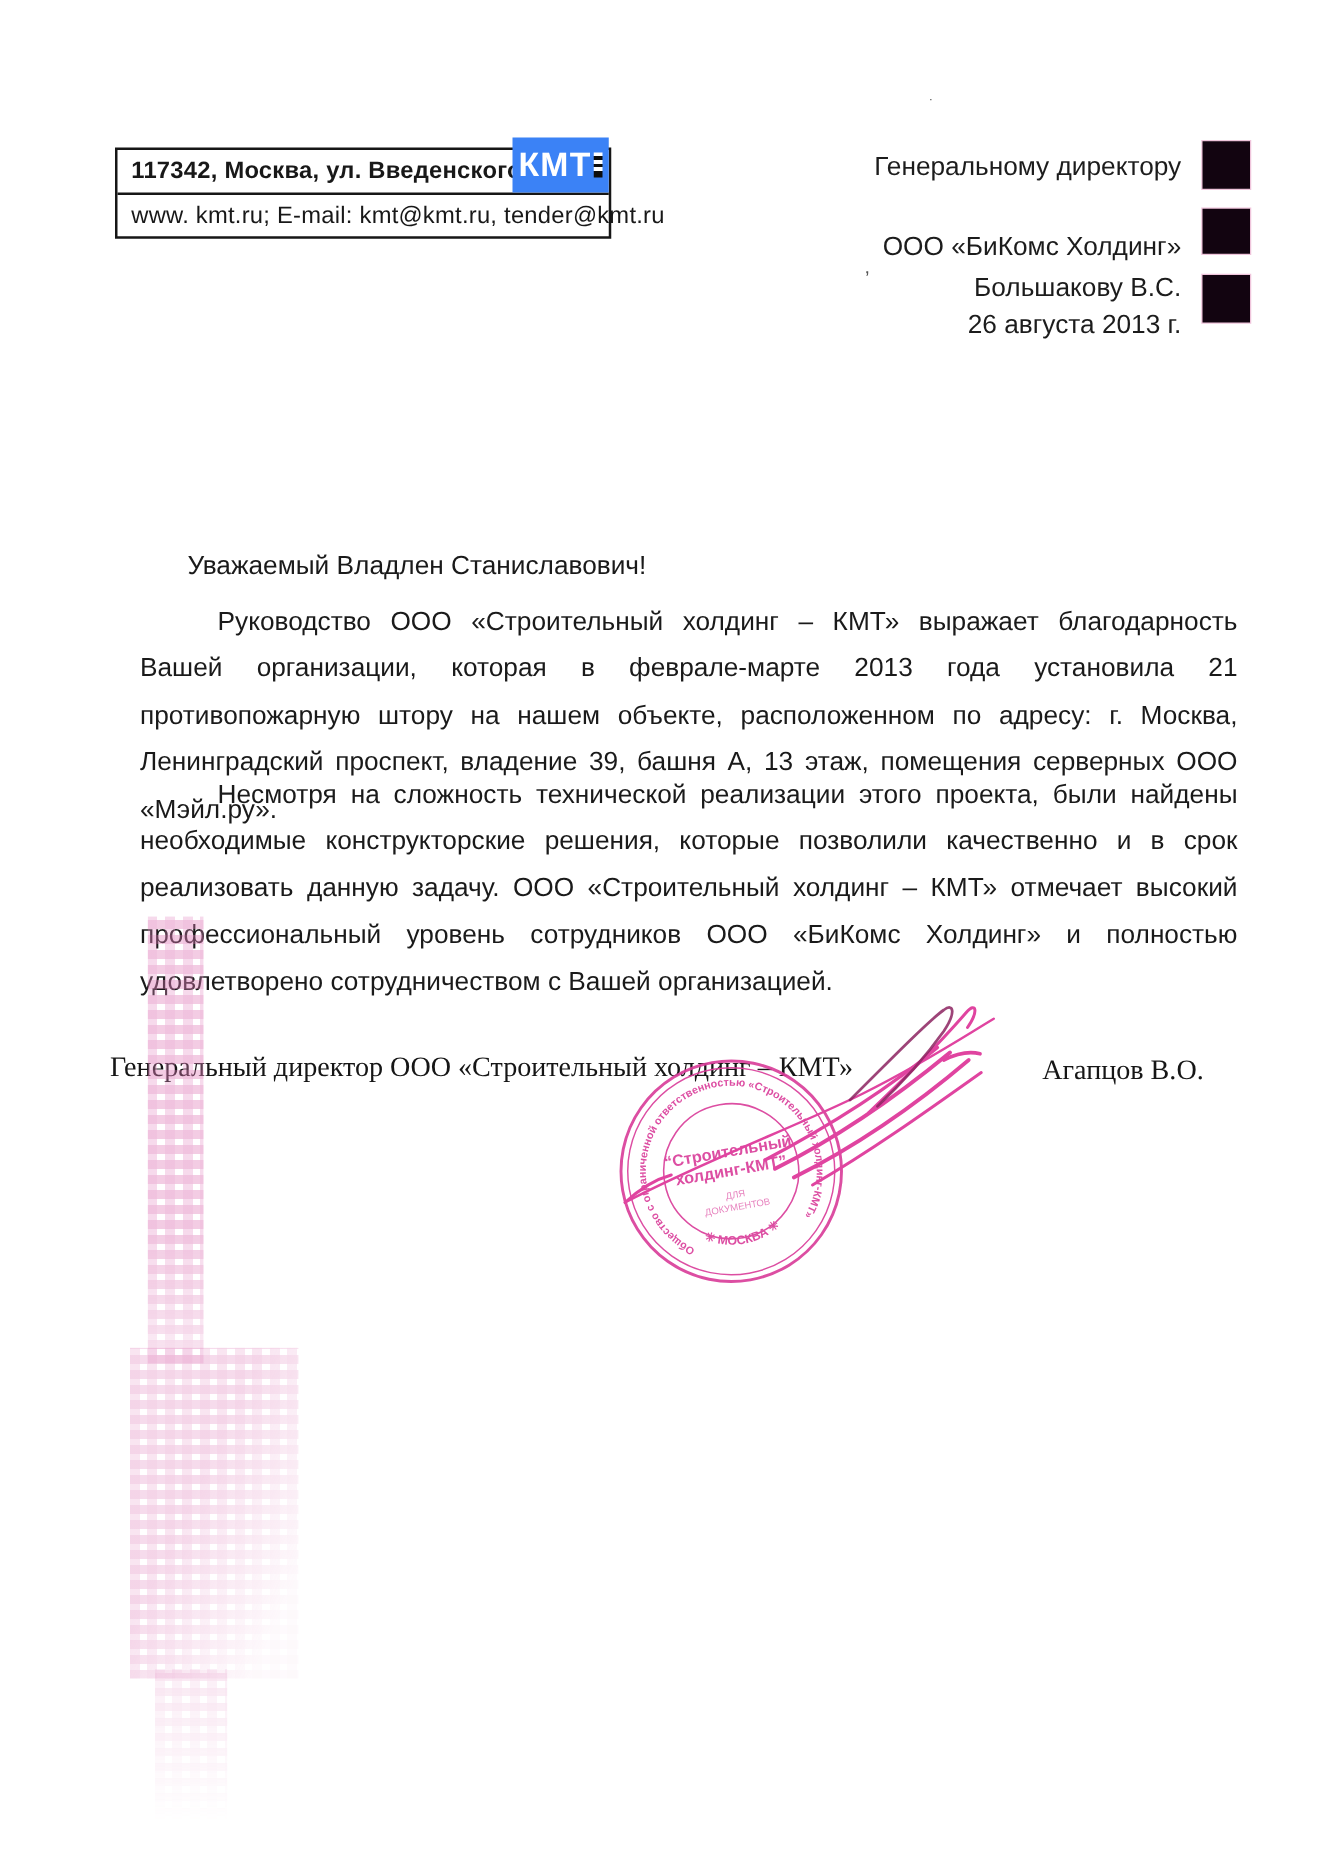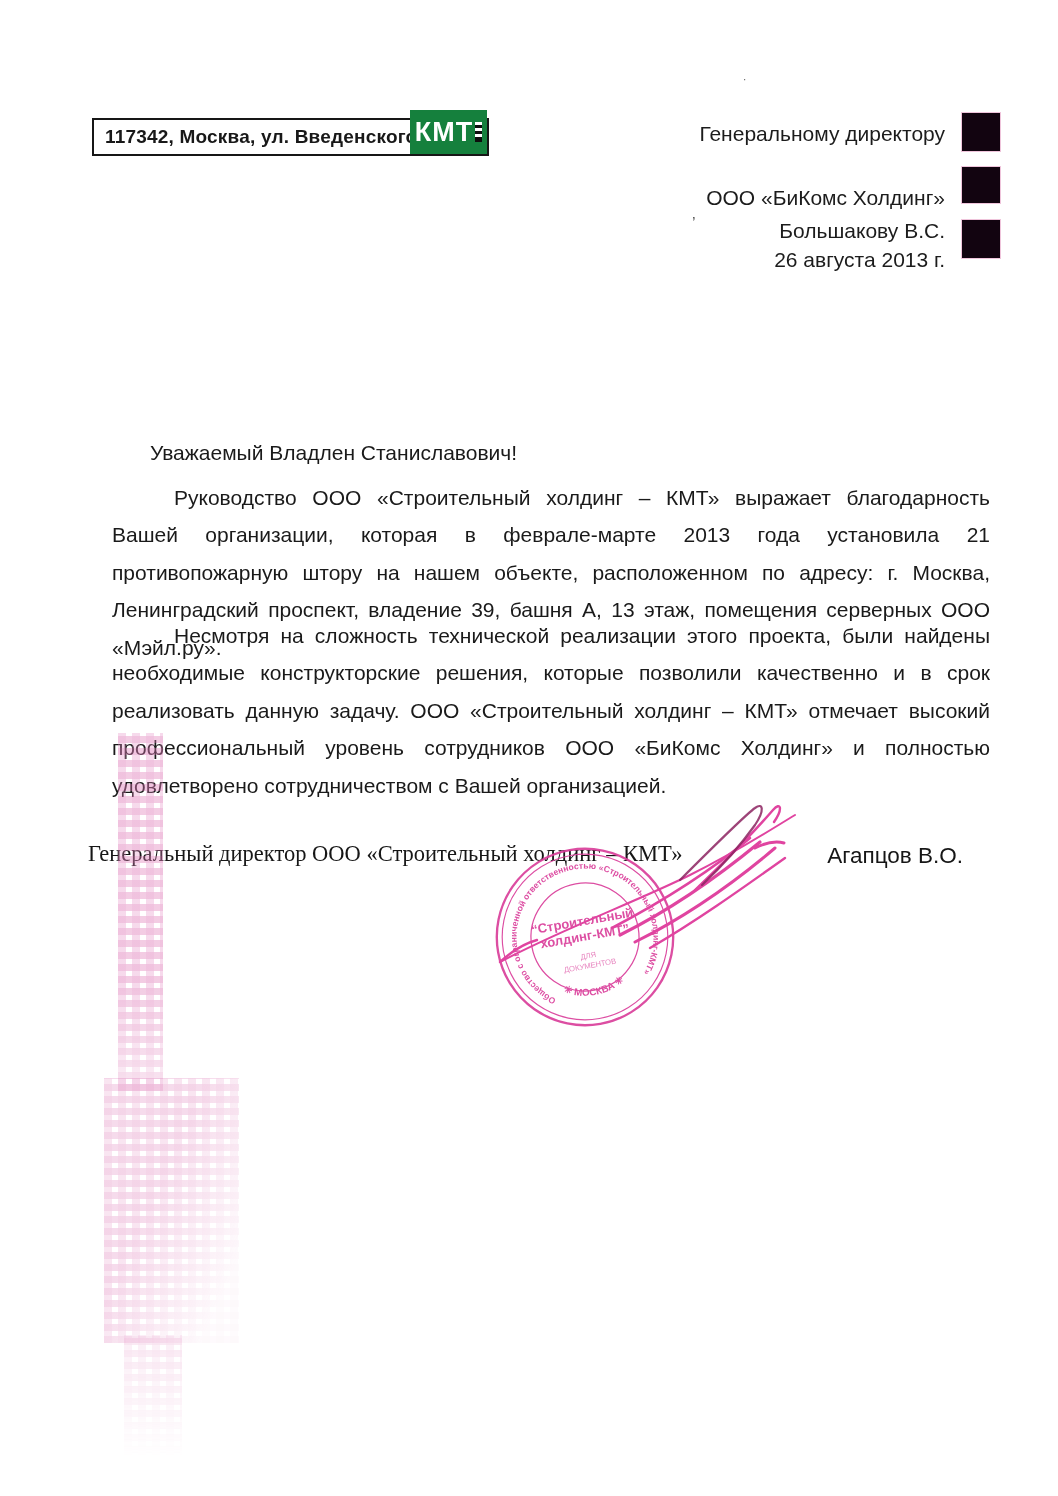--- a/index.html
+++ b/index.html
@@ -22,21 +22,21 @@
   .lh-row{
     height:33px;display:flex;align-items:center;
     padding-left:11px;font-size:19px;letter-spacing:.2px;
     white-space:nowrap;color:#181818;
   }
   .lh-row + .lh-row{border-top:2px solid #161616;}
   .lh-row.addr{padding-right:84px;font-weight:600;height:34px;}
   .lh-row.company{font-weight:700;font-size:20px;height:36px;}
   .kmt-logo{
     position:absolute;left:316px;top:-10px;width:77px;height:44px;
-    background:#15803d;color:#fff;
+    background:#3b82f6;color:#fff;
     display:flex;align-items:center;justify-content:center;
     font-weight:800;font-size:27px;letter-spacing:1px;
     font-family:"Liberation Sans", sans-serif;
   }
   .kmt-flag{display:inline-block;margin-left:2px;width:7px;height:20px;
     background:linear-gradient(180deg,#fff 0 3px,#0d0d0d 3px 6px,#fff 6px 9px,#0d0d0d 9px 12px,#fff 12px 15px,#0d0d0d 15px 20px);}
 
   
   .recipient-line{
     position:absolute;right:113px;text-align:right;
@@ -67,21 +67,21 @@
   .para.p2{top:617px;}
 
   
   .sig-position{
     position:absolute;left:88px;top:841px;
     font-family:"Liberation Serif", serif;
     font-size:22.5px;color:#161616;white-space:nowrap;
   }
   .sig-name{
     position:absolute;right:95px;top:843px;
-    font-family:Liberation Sans, sans-serif;
+    font-family:Liberation Serif, serif;
     font-size:22.5px;color:#161616;white-space:nowrap;
   }
 
   
   .stamp-wrap{
     position:absolute;left:486px;top:838px;width:198px;height:198px;
     transform:rotate(-10deg);
     opacity:.92;
   }
   .stamp-wrap svg{width:100%;height:100%;}
@@ -108,20 +108,21 @@
     -webkit-mask-image:linear-gradient(180deg,#000,transparent 95%);
     mask-image:linear-gradient(180deg,#000,transparent 95%);}
 </style>
 </head>
 <body>
 
 <div class="page">
 
   <div class="lh-box">
     <div class="lh-row addr">117342, Москва, ул. Введенского, 3</div>
+    <div class="lh-row">www. kmt.ru; E-mail: kmt@kmt.ru, tender@kmt.ru</div>
     <div class="kmt-logo">
         <span>КМТ</span>
         <span class="kmt-flag"></span>
       </div>
   </div>
 
   <div class="recipient-line" style="top:122px;">Генеральному директору</div>
   <div class="recipient-line" style="top:186px;">ООО «БиКомс Холдинг»</div>
   <div class="recipient-line" style="top:219px;">Большакову В.С.</div>
   <div class="recipient-line" style="top:248px;">26 августа 2013 г.</div>

